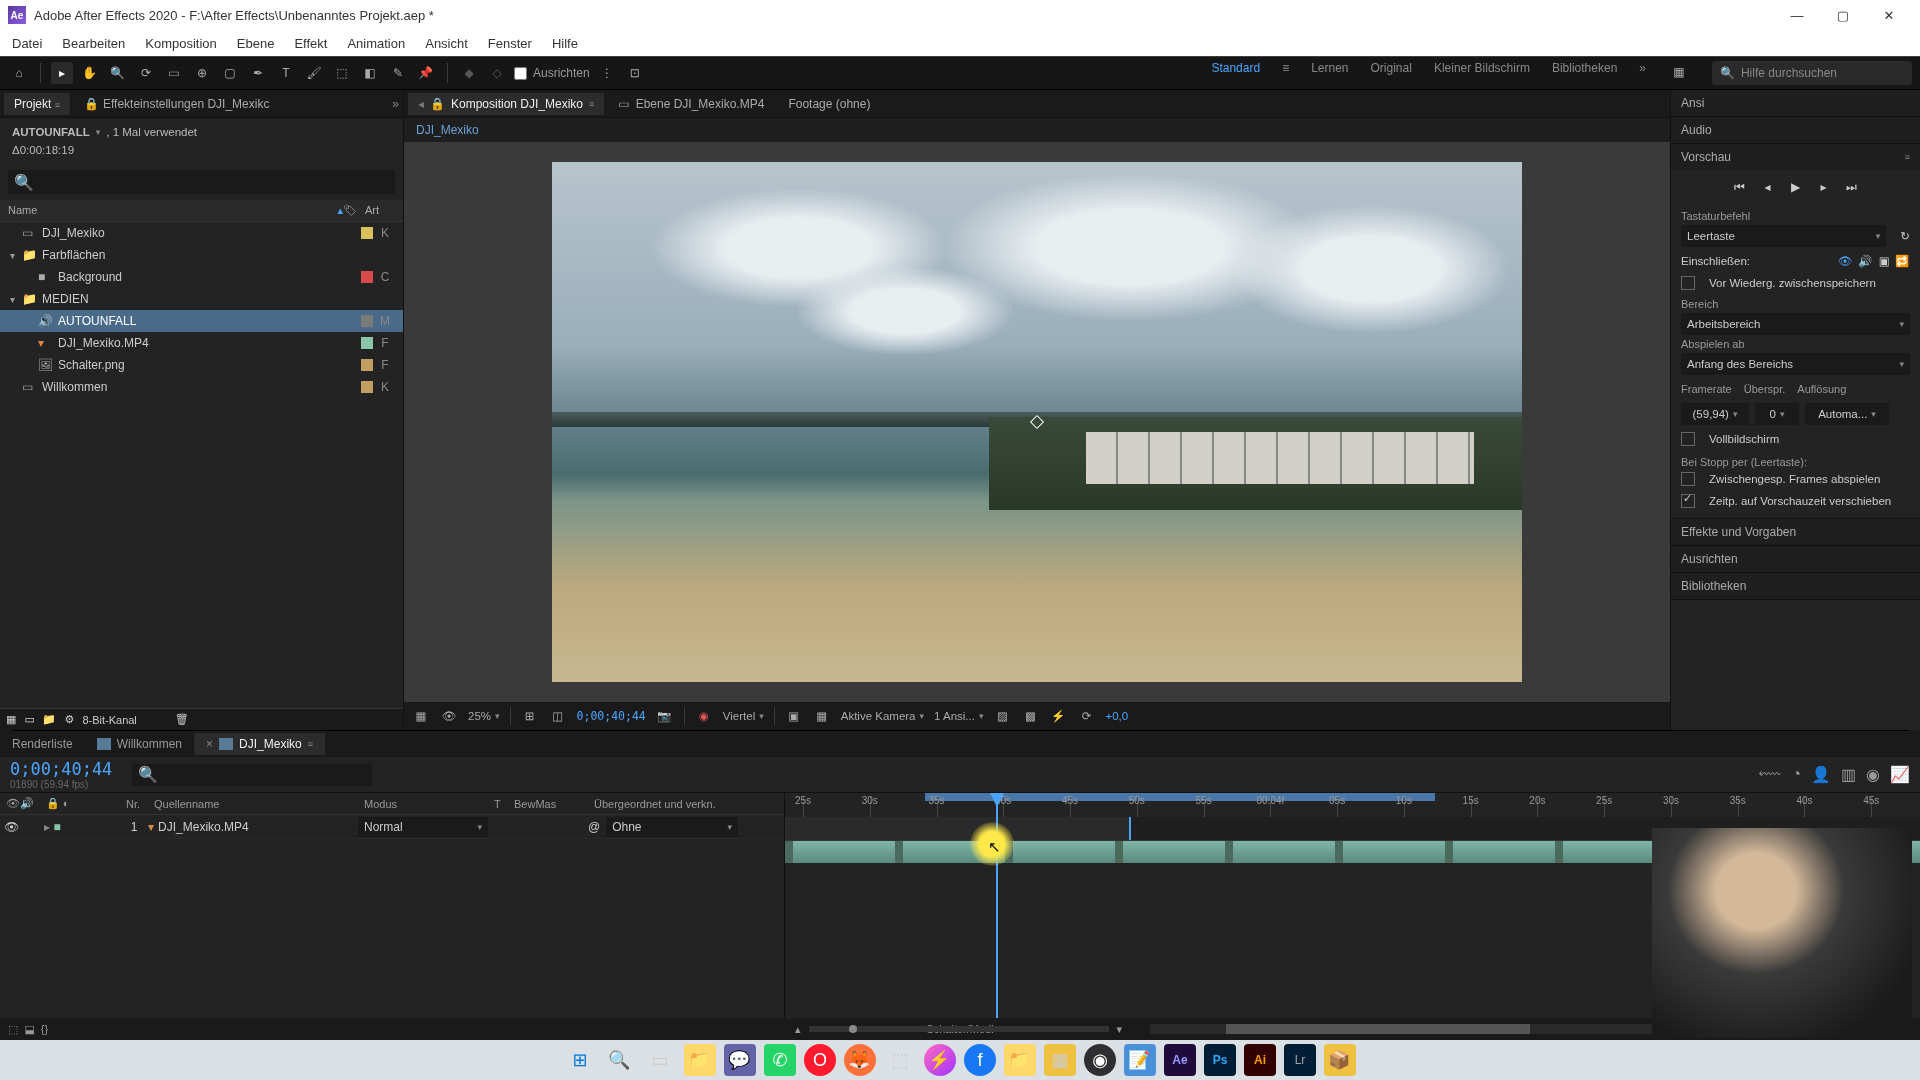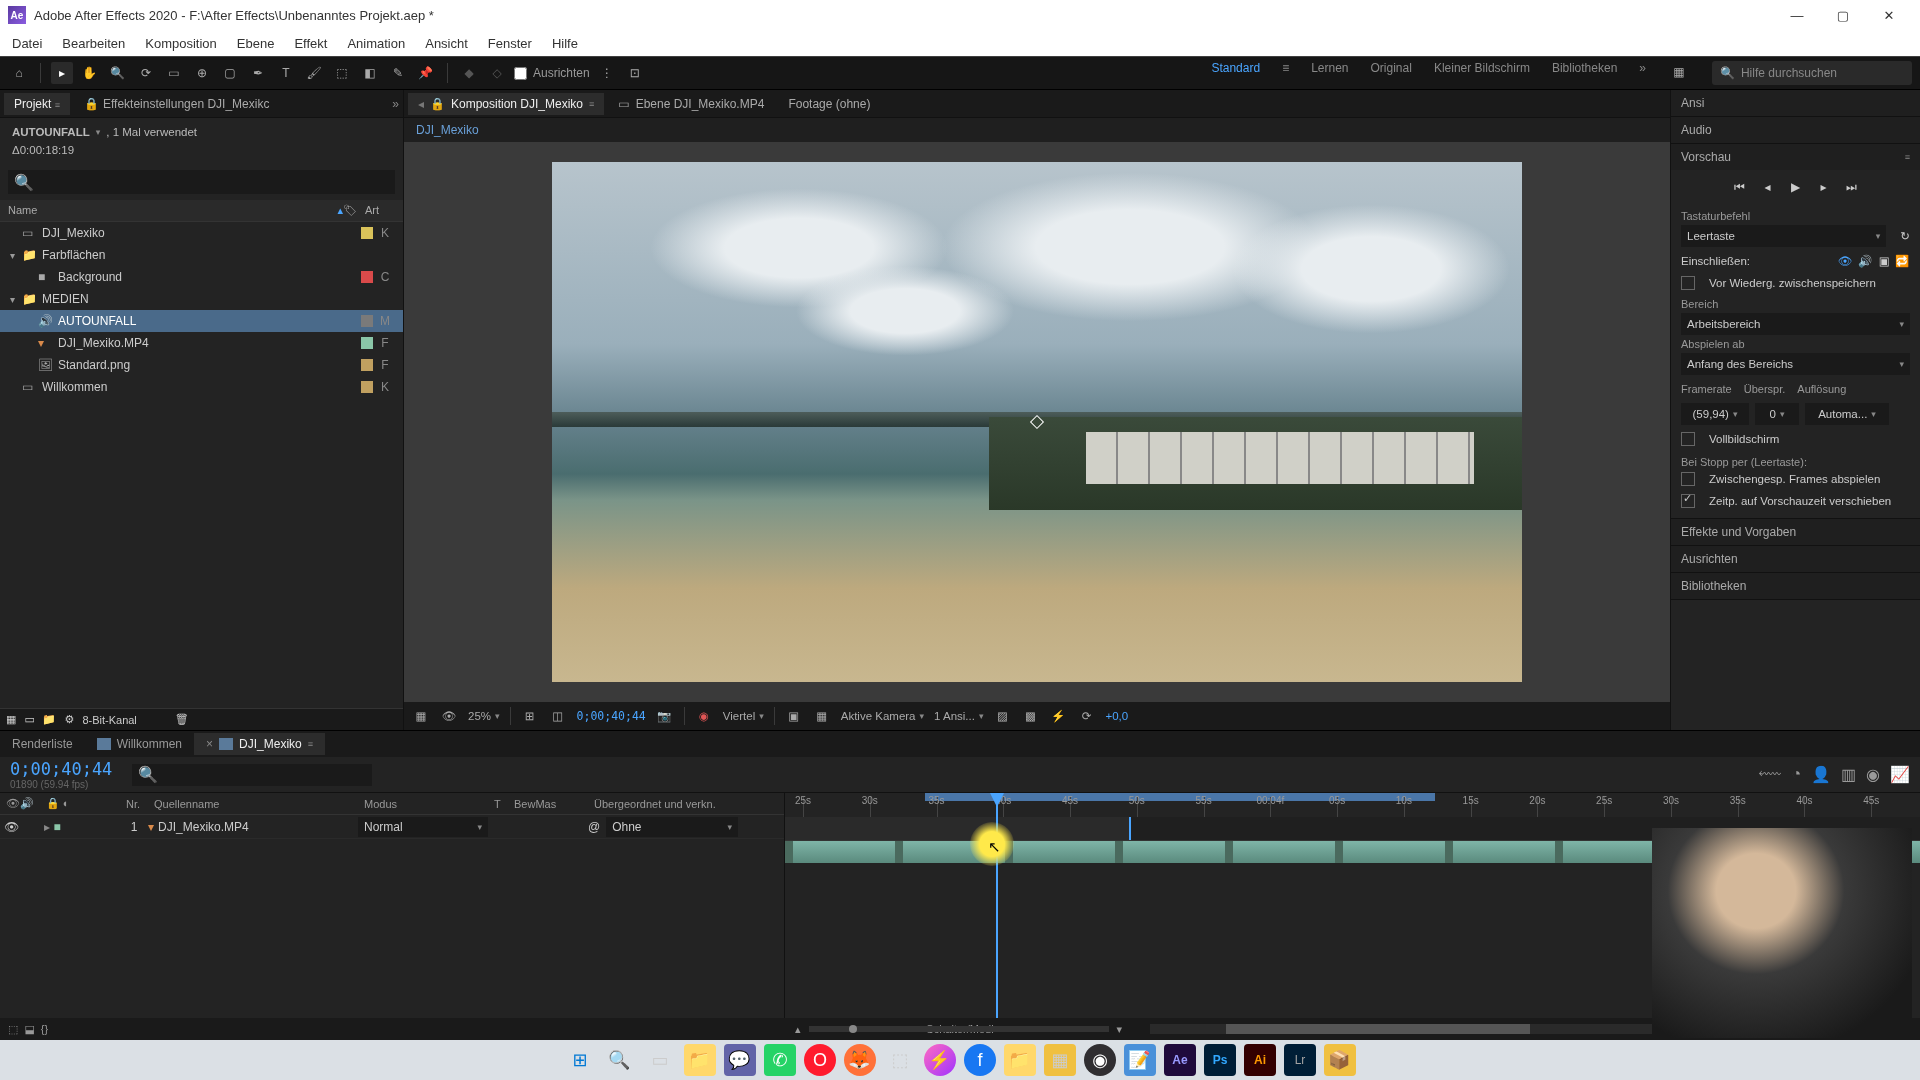--- a/index.html
+++ b/index.html
@@ -72,21 +72,21 @@
 .preview-controls { display:flex; justify-content:center; gap:10px; padding:8px 0;}
 .pc-btn { width:18px; height:18px; color:#ccc; display:flex; align-items:center; justify-content:center;}
 .rp-row { display:flex; align-items:center; gap:14px; padding:3px 0; font-size:11.5px; min-height:22px;}
 .rp-select { flex:1; background:#1a1a1a; height:22px; display:flex; align-items:center; padding:0 6px; justify-content:space-between;}
 .rp-input { background:#1a1a1a; height:22px; padding:0 6px; display:flex; align-items:center; width:58px; justify-content:center;}
 .chk { width:14px; height:14px; border:1px solid #666; display:inline-block; }
 .chk.on::after { content:"✓"; color:#ccc; font-size:11px; position:relative; top:-3px; left:1px;}
 .rp-icons { display:flex; gap:6px; align-items:center;}
 
 
-.timeline { position:absolute; left:0; right:0; bottom:40px; height:310px; background:#232323; border-top:1px solid #000;}
+.timeline { position:absolute; left:0; right:0; bottom:40px; height:310px; background:#232323; border-top:1px solid #000;border-radius:15px;}
 .tl-tabs { height:26px; background:#1a1a1a; display:flex; align-items:center; font-size:12px;}
 .tl-tab { padding:4px 12px; color:#999; display:flex; align-items:center; gap:6px;}
 .tl-tab.active { background:#2c2c2c; color:#eee;}
 .tl-tab .comp-ic { width:14px; height:12px; background:#5a7a9a; }
 .tl-header { height:36px; display:flex; align-items:center; padding:0 10px; gap:10px; background:#232323; border-bottom:1px solid #111;}
 .tl-time { color:#4aa5ff; font-size:17px; font-family:monospace;}
 .tl-search { background:#1a1a1a; height:22px; width:240px; display:flex; align-items:center; padding:0 6px; margin-left:10px;}
 .tl-icons { margin-left:auto; display:flex; gap:10px; color:#999;}
 .tl-cols { height:22px; display:flex; font-size:11px; color:#999; border-bottom:1px solid #333; align-items:center;}
 .tl-left { width:785px; display:flex; flex-direction:column; border-right:1px solid #111;}
@@ -267,21 +267,21 @@
     <span class="tree-tw"></span>
     <span class="tree-ic" style="color:#d98a4a">▾</span>
     <span class="label">DJI_Mexiko.MP4</span>
     <span class="color-sw" style="background:#8ac6a8"></span>
     <span style="width:24px;text-align:center;color:#888">F</span>
         </div>
         <div class="tree-row">
           <span class="tree-indent" style="width:20px"></span>
     <span class="tree-tw"></span>
     <span class="tree-ic" style="color:#aaa">🖼</span>
-    <span class="label">Standard.png</span>
+    <span class="label">Schalter.png</span>
     <span class="color-sw" style="background:#c0a060"></span>
     <span style="width:24px;text-align:center;color:#888">F</span>
         </div>
         <div class="tree-row">
           <span class="tree-indent" style="width:4px"></span>
     <span class="tree-tw"></span>
     <span class="tree-ic" style="color:#aaa">▭</span>
     <span class="label">Willkommen</span>
     <span class="color-sw" style="background:#c0a060"></span>
     <span style="width:24px;text-align:center;color:#888">K</span>

